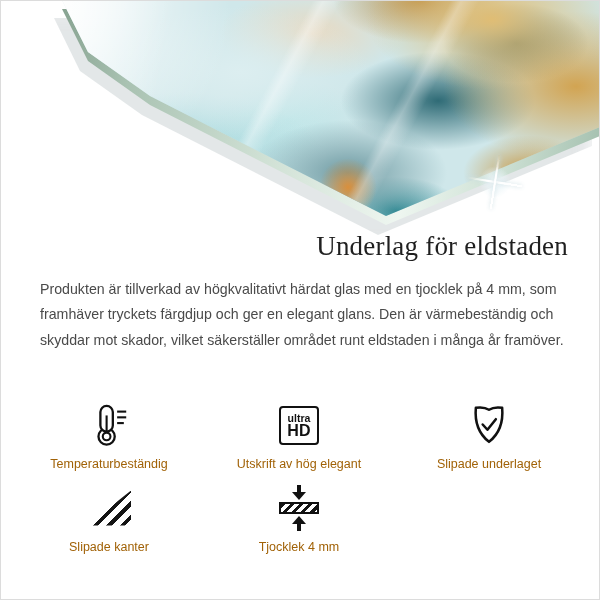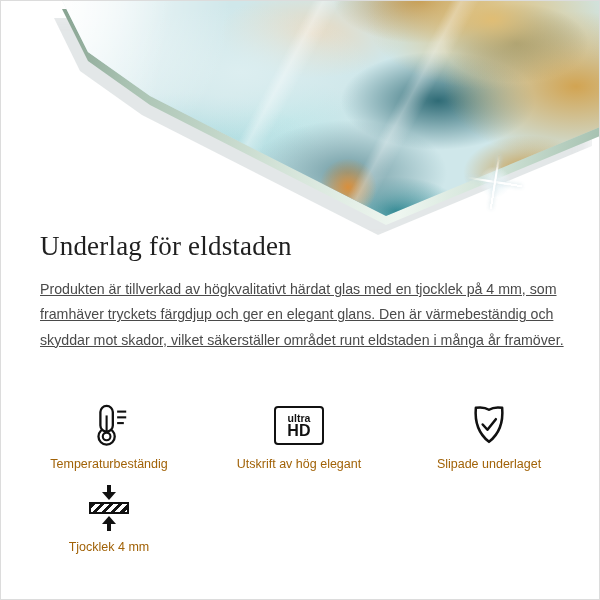--- a/index.html
+++ b/index.html
@@ -43,33 +43,33 @@
   .sparkle .ray-h{position:absolute;left:-27px;top:-1px;width:54px;height:2px;transform:rotate(9deg);
     background:linear-gradient(90deg,rgba(255,255,255,0),#fff 35%,#fff 65%,rgba(255,255,255,0));
     box-shadow:0 0 4px rgba(200,220,225,.9);}
   .sparkle .ray-v{position:absolute;left:-1px;top:-27px;width:2px;height:54px;transform:rotate(9deg);
     background:linear-gradient(180deg,rgba(255,255,255,0),#fff 35%,#fff 65%,rgba(255,255,255,0));
     box-shadow:0 0 4px rgba(200,220,225,.9);}
 
   
   .content{position:absolute;left:40px;top:229px;width:528px;}
   h1{margin:0;font-family:"Liberation Serif",serif;font-weight:400;
-     font-size:27px;line-height:35px;color:#1f1f1f;letter-spacing:.2px;}
-  .desc{margin:13px 0 0 0;font-size:14.2px;line-height:25.4px;color:#4a4a4a;text-decoration:underline;}
+     font-size:27px;line-height:35px;color:#1f1f1f;letter-spacing:.2px;text-align:right;}
+  .desc{margin:13px 0 0 0;font-size:14.2px;line-height:25.4px;color:#4a4a4a;}
 
   
   .features{position:absolute;left:14px;top:401px;width:570px;
     display:grid;grid-template-columns:1fr 1fr 1fr;row-gap:12px;}
   .feature{display:flex;flex-direction:column;align-items:center;}
   .icon-box{height:48px;display:flex;align-items:center;justify-content:center;}
   .feature .label{margin-top:8px;font-size:12.5px;line-height:15px;color:#a16207;text-align:center;}
   svg{display:block;}
 
   
-  .uhd{width:50px;height:39px;border:2.5px solid #111;border-radius:4px;box-sizing:border-box;
+  .uhd{width:40px;height:39px;border:2.5px solid #111;border-radius:4px;box-sizing:border-box;
        display:flex;flex-direction:column;align-items:center;justify-content:center;color:#111;}
   .uhd .t1{font-size:10.5px;font-weight:700;line-height:10px;}
   .uhd .t2{font-size:16px;font-weight:800;line-height:15px;letter-spacing:.3px;text-align:right;}
 
   
   .bevel{width:44px;height:35px;
     clip-path:polygon(0 100%,100% 0,100% 100%);
     background:repeating-linear-gradient(135deg,#141414 0 4px,rgba(0,0,0,0) 4px 9.5px);}
 
   
@@ -134,20 +134,26 @@
     <div class="icon-box">
       <svg width="36" height="40" viewBox="0 0 34 38" fill="none" stroke="#111" stroke-width="2.4" stroke-linejoin="round" stroke-linecap="round">
         <path d="M17 4.5 C13.5 2.2 10 1.8 4.5 2.6 C3.6 13 5.5 26 17 35 C28.5 26 30.4 13 29.5 2.6 C24 1.8 20.5 2.2 17 4.5 Z"></path>
         <polyline points="11 18.5 15.5 23.5 23.5 13.5"></polyline>
       </svg>
     </div>
     <div class="label">Slipade underlaget</div>
   </div>
 
 
+  <div class="feature">
+    <div class="icon-box">
+      <div class="bevel"></div>
+    </div>
+    <div class="label">Slipade kanter</div>
+  </div>
 
   <div class="feature">
     <div class="icon-box">
       <div class="thick">
         <div class="stem"></div>
         <div class="head-down"></div>
         <div class="bar"></div>
         <div class="head-up"></div>
         <div class="stem"></div>
       </div>

